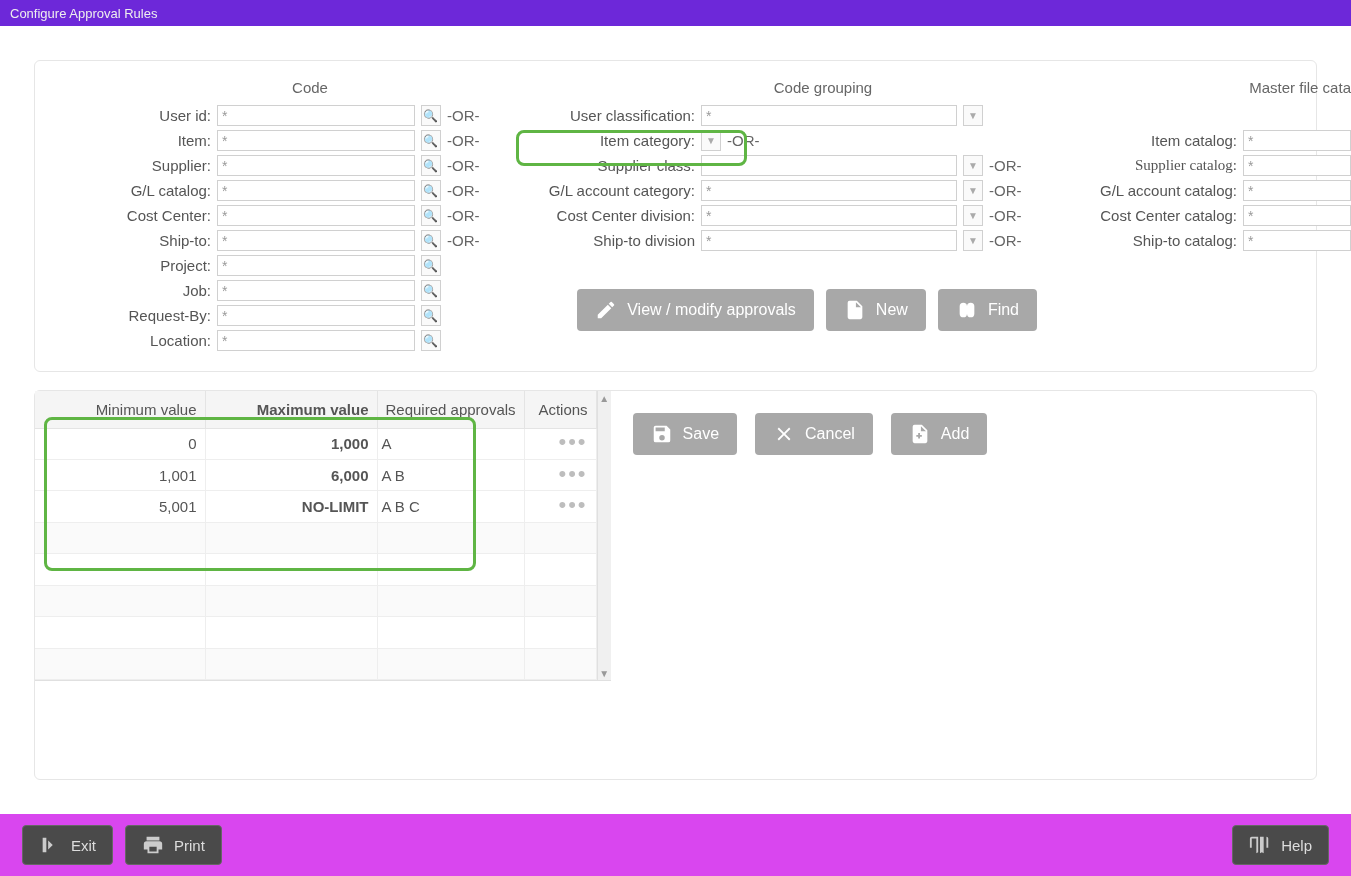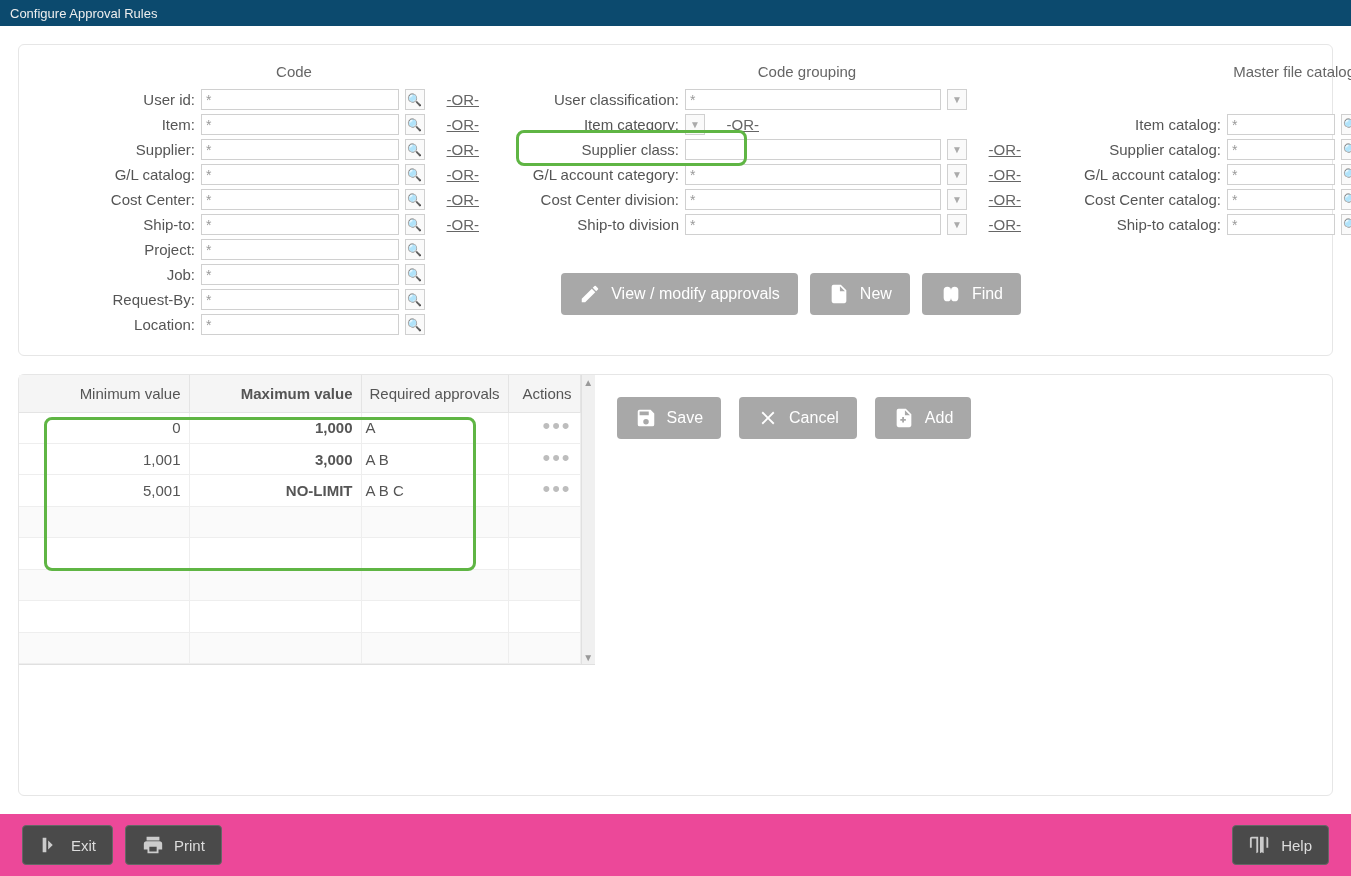--- a/index.html
+++ b/index.html
@@ -1,49 +1,49 @@
 <!DOCTYPE html>
 <html><head>
 <meta charset="utf-8">
 <style>
 * { box-sizing: border-box; margin: 0; padding: 0; }
 body { font-family: Arial, sans-serif; font-size: 14px; color: #555; background: #fff; }
 .window { width: 1351px; height: 876px; background: #fff; display: flex; flex-direction: column; }
-.titlebar { background: #0c4a6e; color: #eee; padding: 6px 10px; font-size: 13px; height: 26px; display: flex; align-items: center; }
-.content { flex: 1; padding: 18px; display: flex; flex-direction: column; gap: 18px; }
+.titlebar { background: #6d28d9; color: #eee; padding: 6px 10px; font-size: 13px; height: 26px; display: flex; align-items: center; }
+.content { flex: 1; padding: 34px; display: flex; flex-direction: column; gap: 18px; }
 .panel { background: #fff; border: 1px solid #e6e6e6; border-radius: 6px; padding: 18px 26px; }
 .grid-top { display: flex; gap: 30px; }
 .col { display: flex; flex-direction: column; }
 .col-head { color: #666; font-size: 15px; text-align: center; padding-bottom: 6px; height: 24px; }
 .field-row { display: flex; align-items: center; height: 25px; gap: 6px; }
 .field-label { text-align: right; width: 150px; color: #555; font-size: 15px; }
 .field-input { width: 198px; height: 21px; border: 1px solid #d0d0d0; background: #fff; color: #999; padding: 0 4px; font-size: 14px; }
 .field-input.wide { width: 256px; }
 .field-input.cat { width: 108px; }
 .lookup-btn { width: 20px; height: 21px; border: 1px solid #d0d0d0; background: #fafafa; display: flex; align-items: center; justify-content: center; font-size: 12px; color: #aaa; cursor: pointer; }
 .dropdown-btn { width: 20px; height: 21px; border: 1px solid #d0d0d0; background: #fafafa; display: flex; align-items: center; justify-content: center; font-size: 10px; color: #aaa; cursor: pointer; }
-.or { color: #666; font-size: 15px; width: 48px; text-align: right; text-decoration: underline; }
+.or { color: #666; font-size: 15px; width: 48px; text-align: left; }
 .btn-row { display: flex; gap: 12px; justify-content: flex-end; margin-top: 36px; }
 .btn { background: #a8a8a8; color: #fff; border: none; border-radius: 4px; padding: 0 18px; height: 42px; display: flex; align-items: center; gap: 10px; font-size: 16px; cursor: pointer; }
 .btn svg { fill: #fff; }
 .table-wrap { border: 1px solid #e0e0e0; position: relative; height: 290px; display: flex; }
 .table { flex: 1; border-collapse: collapse; width: 100%; }
 .table th { background: #f5f5f5; color: #555; font-weight: normal; padding: 8px; border-bottom: 1px solid #e4e4e4; border-right: 1px solid #e4e4e4; font-size: 15px; height: 37px; }
 .table td { padding: 5px 8px; border-bottom: 1px solid #eee; border-right: 1px solid #eee; height: 30px; font-size: 15px; color: #555; }
 .table th.min-col, .table td.min-col { width: 170px; text-align: right; }
 .table th.max-col, .table td.max-col { width: 172px; text-align: right; font-weight: bold; }
 .table th.act-col, .table td.act-col { width: 72px; text-align: right; }
 .table td.req-col { text-align: left; padding-left: 4px; }
 .table th.req-col { text-align: center; }
 .table tr.empty td { background: #fafafa; }
 .dots { color: #bdbdbd; font-size: 22px; line-height: 10px; letter-spacing: 2px; cursor: pointer; }
 .scroll-gutter { width: 14px; background: #f0f0f0; border-left: 1px solid #e0e0e0; position: relative; }
 .scroll-arrow { position: absolute; left: 0; right: 0; height: 14px; display: flex; align-items: center; justify-content: center; font-size: 10px; color: #999; }
 .footer-btns { display: flex; gap: 18px; justify-content: space-between; }
-.bottom-bar { background: #ec4899; height: 62px; display: flex; align-items: center; justify-content: space-between; padding: 0 22px; }
+.bottom-bar { background: #d946ef; height: 62px; display: flex; align-items: center; justify-content: space-between; padding: 0 22px; }
 .bottom-btn { background: #4a4a4a; border: 1px solid #666; border-radius: 4px; color: #ddd; height: 40px; padding: 0 16px; display: flex; align-items: center; gap: 10px; font-size: 15px; cursor: pointer; }
 .highlight-box { position: absolute; border: 3px solid #5fb544; border-radius: 8px; pointer-events: none; }
 .hl1 { left: 516px; top: 104px; width: 231px; height: 36px; }
 .hl2 { left: 44px; top: 391px; width: 432px; height: 154px; }
 .below-table { padding: 22px; }
 svg.icon { width: 22px; height: 22px; }
 .right-group { display: flex; gap: 12px; }
 </style>
 </head>
 <body>
@@ -181,21 +181,21 @@
 
         <div class="col" style="width:320px;">
           <div class="col-head" style="text-align:right;padding-right:6px;">Master file catalog</div>
           <div class="field-row" style="height:25px;"></div>
           <div class="field-row">
               <span class="field-label" style="width:170px;">Item catalog:</span>
               <input class="field-input cat" value="*" style="">
               <span class="lookup-btn">🔍</span>
             </div>
           <div class="field-row">
-              <span class="field-label" style="width:170px;">Supplier catalog:</span>
+              <span class="field-label" style="width:170px;font-family:Liberation Serif, serif;">Supplier catalog:</span>
               <input class="field-input cat" value="*" style="">
               <span class="lookup-btn">🔍</span>
             </div>
           <div class="field-row">
               <span class="field-label" style="width:170px;">G/L account catalog:</span>
               <input class="field-input cat" value="*" style="">
               <span class="lookup-btn">🔍</span>
             </div>
           <div class="field-row">
               <span class="field-label" style="width:170px;">Cost Center catalog:</span>
@@ -225,21 +225,21 @@
           </thead>
           <tbody id="table-body">
               <tr>
                 <td class="min-col">0</td>
                 <td class="max-col">1,000</td>
                 <td class="req-col">A</td>
                 <td class="act-col"><span class="dots">•••</span></td>
               </tr>
               <tr>
                 <td class="min-col">1,001</td>
-                <td class="max-col">3,000</td>
+                <td class="max-col">6,000</td>
                 <td class="req-col">A B</td>
                 <td class="act-col"><span class="dots">•••</span></td>
               </tr>
               <tr>
                 <td class="min-col">5,001</td>
                 <td class="max-col">NO-LIMIT</td>
                 <td class="req-col">A B C</td>
                 <td class="act-col"><span class="dots">•••</span></td>
               </tr>
               <tr class="empty">

